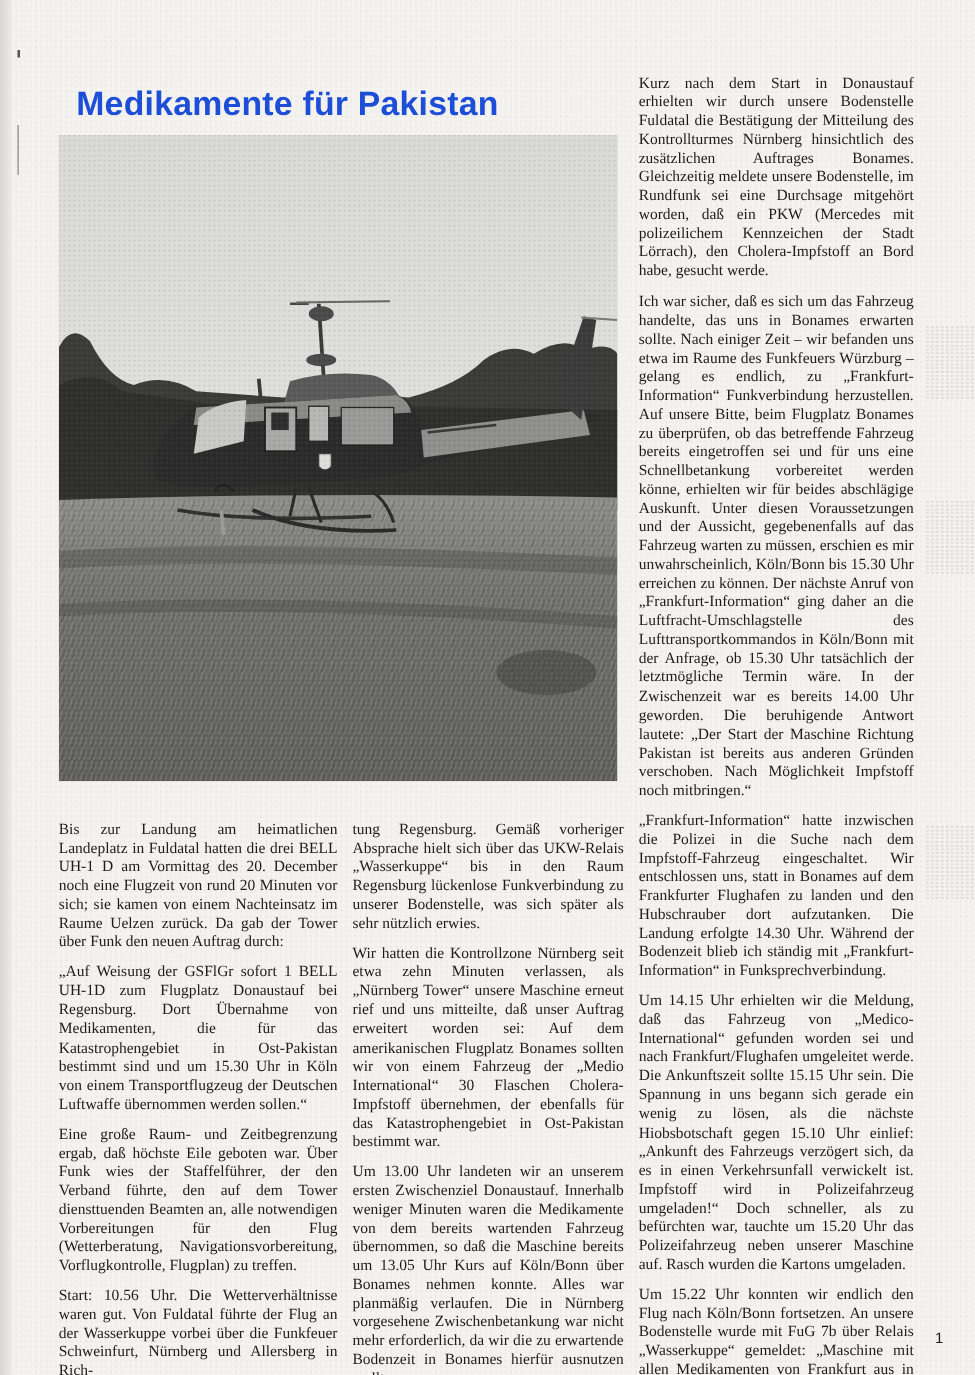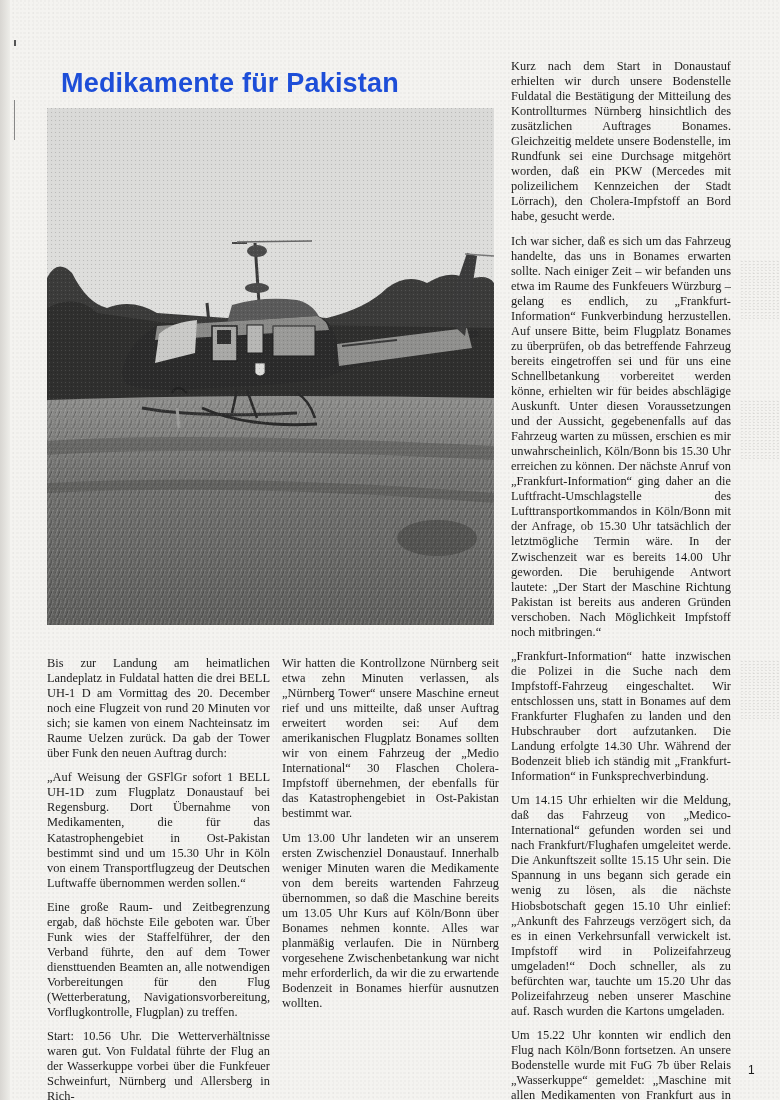--- a/index.html
+++ b/index.html
@@ -138,20 +138,21 @@
 </div>
 
 <div class="col col-left">
   <p>Bis zur Landung am heimatlichen Landeplatz in Fuldatal hatten die drei BELL UH-1 D am Vormittag des 20. December noch eine Flugzeit von rund 20 Minuten vor sich; sie kamen von einem Nachteinsatz im Raume Uelzen zurück. Da gab der Tower über Funk den neuen Auftrag durch:</p>
   <p class="italic">„Auf Weisung der GSFlGr sofort 1 BELL UH-1D zum Flugplatz Donaustauf bei Regensburg. Dort Übernahme von Medikamenten, die für das Katastrophengebiet in Ost-Pakistan bestimmt sind und um 15.30 Uhr in Köln von einem Transportflugzeug der Deutschen Luftwaffe übernommen werden sollen.“</p>
   <p>Eine große Raum- und Zeitbegrenzung ergab, daß höchste Eile geboten war. Über Funk wies der Staffelführer, der den Verband führte, den auf dem Tower diensttuenden Beamten an, alle notwendigen Vorbereitungen für den Flug (Wetterberatung, Navigationsvorbereitung, Vorflugkontrolle, Flugplan) zu treffen.</p>
   <p>Start: 10.56 Uhr. Die Wetterverhältnisse waren gut. Von Fuldatal führte der Flug an der Wasserkuppe vorbei über die Funkfeuer Schweinfurt, Nürnberg und Allersberg in Rich-</p>
 </div>
 
 <div class="col col-mid">
+  <p>tung Regensburg. Gemäß vorheriger Absprache hielt sich über das UKW-Relais „Wasserkuppe“ bis in den Raum Regensburg lückenlose Funkverbindung zu unserer Bodenstelle, was sich später als sehr nützlich erwies.</p>
   <p>Wir hatten die Kontrollzone Nürnberg seit etwa zehn Minuten verlassen, als „Nürnberg Tower“ unsere Maschine erneut rief und uns mitteilte, daß unser Auftrag erweitert worden sei: Auf dem amerikanischen Flugplatz Bonames sollten wir von einem Fahrzeug der „Medio International“ 30 Flaschen Cholera-Impfstoff übernehmen, der ebenfalls für das Katastrophengebiet in Ost-Pakistan bestimmt war.</p>
   <p>Um 13.00 Uhr landeten wir an unserem ersten Zwischenziel Donaustauf. Innerhalb weniger Minuten waren die Medikamente von dem bereits wartenden Fahrzeug übernommen, so daß die Maschine bereits um 13.05 Uhr Kurs auf Köln/Bonn über Bonames nehmen konnte. Alles war planmäßig verlaufen. Die in Nürnberg vorgesehene Zwischenbetankung war nicht mehr erforderlich, da wir die zu erwartende Bodenzeit in Bonames hierfür ausnutzen wollten.</p>
 </div>
 
 <div class="col col-right">
   <p>Kurz nach dem Start in Donaustauf erhielten wir durch unsere Bodenstelle Fuldatal die Bestätigung der Mitteilung des Kontrollturmes Nürnberg hinsichtlich des zusätzlichen Auftrages Bonames. Gleichzeitig meldete unsere Bodenstelle, im Rundfunk sei eine Durchsage mitgehört worden, daß ein PKW (Mercedes mit polizeilichem Kennzeichen der Stadt Lörrach), den Cholera-Impfstoff an Bord habe, gesucht werde.</p>
   <p>Ich war sicher, daß es sich um das Fahrzeug handelte, das uns in Bonames erwarten sollte. Nach einiger Zeit – wir befanden uns etwa im Raume des Funkfeuers Würzburg – gelang es endlich, zu „Frankfurt-Information“ Funkverbindung herzustellen. Auf unsere Bitte, beim Flugplatz Bonames zu überprüfen, ob das betreffende Fahrzeug bereits eingetroffen sei und für uns eine Schnellbetankung vorbereitet werden könne, erhielten wir für beides abschlägige Auskunft. Unter diesen Voraussetzungen und der Aussicht, gegebenenfalls auf das Fahrzeug warten zu müssen, erschien es mir unwahrscheinlich, Köln/Bonn bis 15.30 Uhr erreichen zu können. Der nächste Anruf von „Frankfurt-Information“ ging daher an die Luftfracht-Umschlagstelle des Lufttransportkommandos in Köln/Bonn mit der Anfrage, ob 15.30 Uhr tatsächlich der letztmögliche Termin wäre. In der Zwischenzeit war es bereits 14.00 Uhr geworden. Die beruhigende Antwort lautete: „Der Start der Maschine Richtung Pakistan ist bereits aus anderen Gründen verschoben. Nach Möglichkeit Impfstoff noch mitbringen.“</p>
   <p>„Frankfurt-Information“ hatte inzwischen die Polizei in die Suche nach dem Impfstoff-Fahrzeug eingeschaltet. Wir entschlossen uns, statt in Bonames auf dem Frankfurter Flughafen zu landen und den Hubschrauber dort aufzutanken. Die Landung erfolgte 14.30 Uhr. Während der Bodenzeit blieb ich ständig mit „Frankfurt-Information“ in Funksprechverbindung.</p>
   <p>Um 14.15 Uhr erhielten wir die Meldung, daß das Fahrzeug von „Medico-International“ gefunden worden sei und nach Frankfurt/Flughafen umgeleitet werde. Die Ankunftszeit sollte 15.15 Uhr sein. Die Spannung in uns begann sich gerade ein wenig zu lösen, als die nächste Hiobsbotschaft gegen 15.10 Uhr einlief: „Ankunft des Fahrzeugs verzögert sich, da es in einen Verkehrsunfall verwickelt ist. Impfstoff wird in Polizeifahrzeug umgeladen!“ Doch schneller, als zu befürchten war, tauchte um 15.20 Uhr das Polizeifahrzeug neben unserer Maschine auf. Rasch wurden die Kartons umgeladen.</p>
   <p>Um 15.22 Uhr konnten wir endlich den Flug nach Köln/Bonn fortsetzen. An unsere Bodenstelle wurde mit FuG 7b über Relais „Wasserkuppe“ gemeldet: „Maschine mit allen Medikamenten von Frankfurt aus in Richtung Köln/Bonn gestartet.“ 50 km südlich des Flughafens Köln/Bonn bekamen wir Funkverbindung mit dem Turm, der schon über unser Vorhaben informiert war und das Bereitstellen eines Fahrzeuges zur Entladung der Medikamente veranlaßte.</p>

